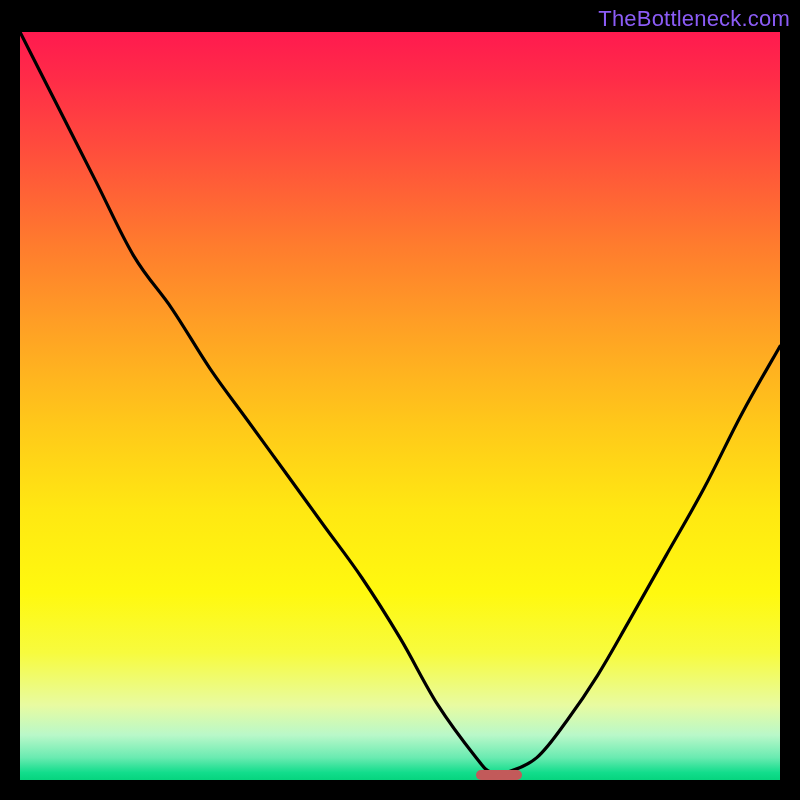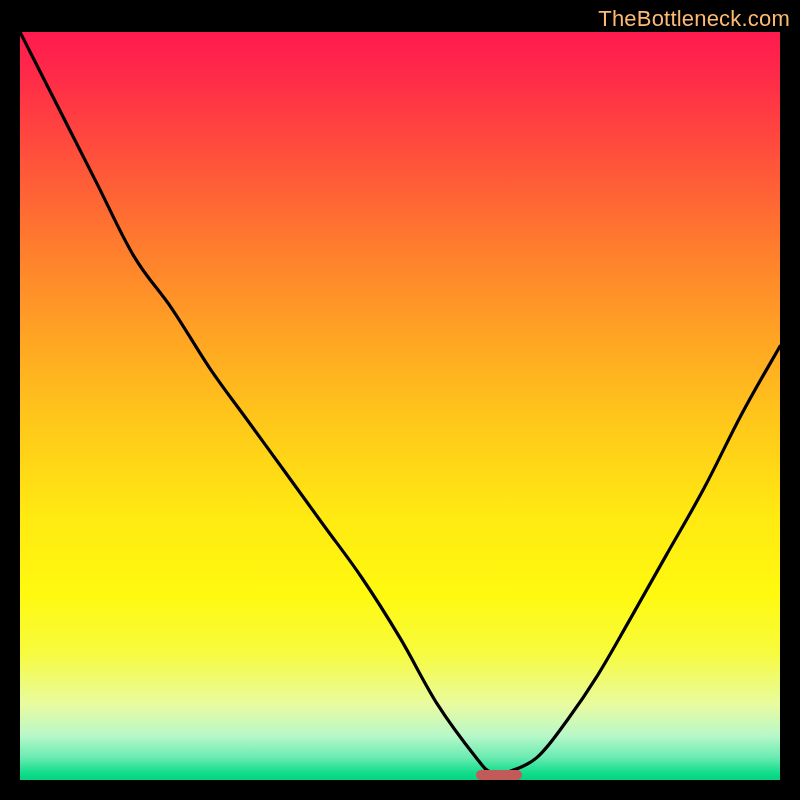--- a/index.html
+++ b/index.html
@@ -51,21 +51,21 @@
     position: absolute;
     height: 10px;
     border-radius: 5px;
     background: #c25a5a;
   }
 
   .watermark {
     position: absolute;
     top: 6px;
     right: 10px;
-    color: #fdba74;
+    color: #8b5cf6;
     font-size: 22px;
     font-weight: 500;
     letter-spacing: 0.2px;
   }
 </style>
 </head>
 <body>
 
 <div class="frame">
 

